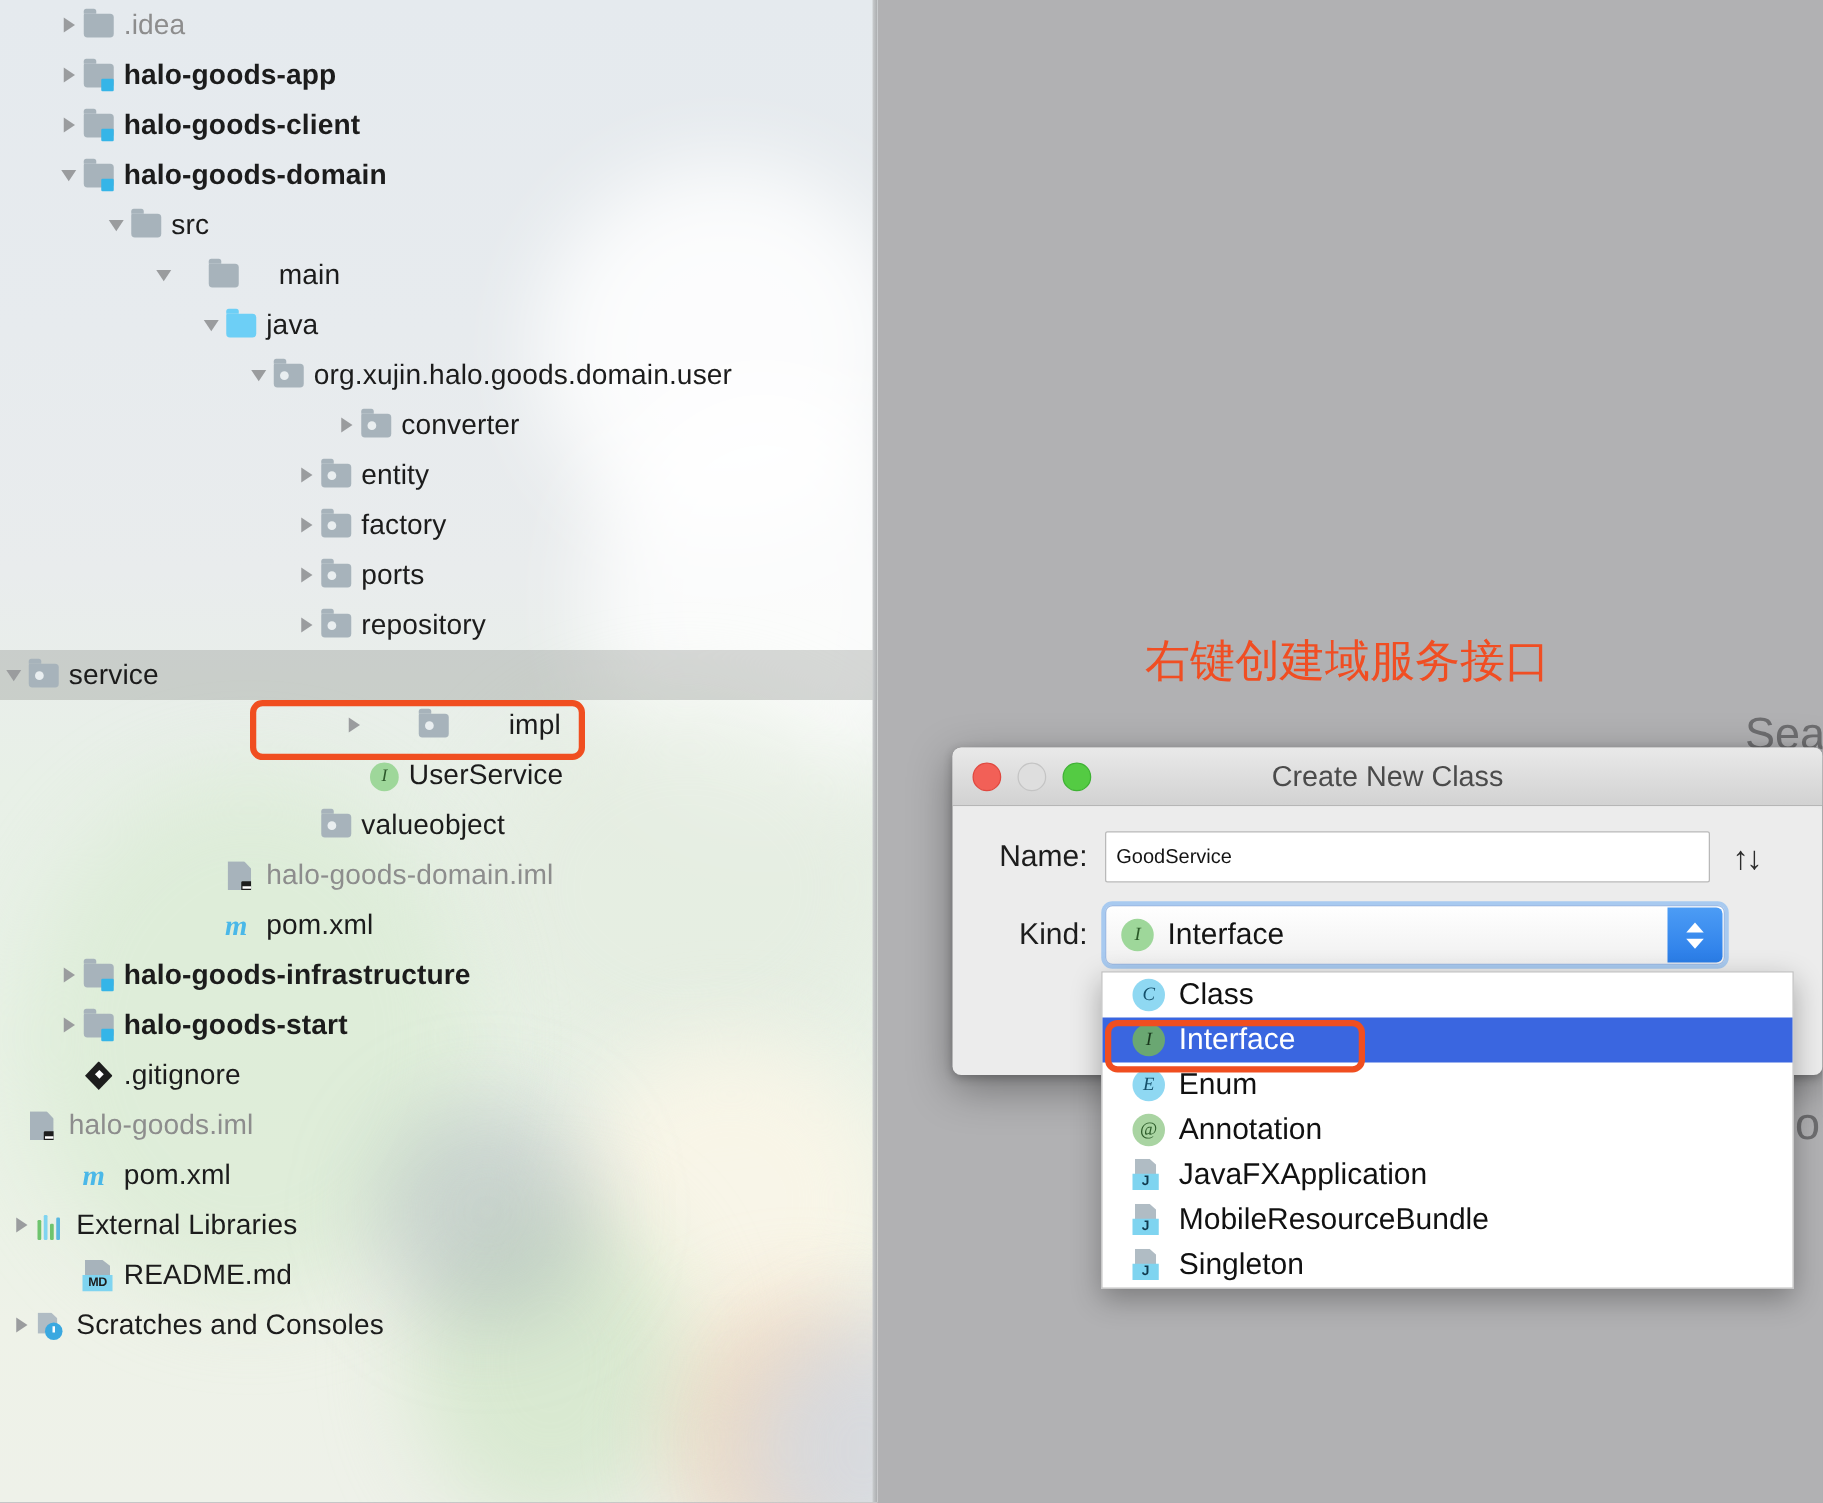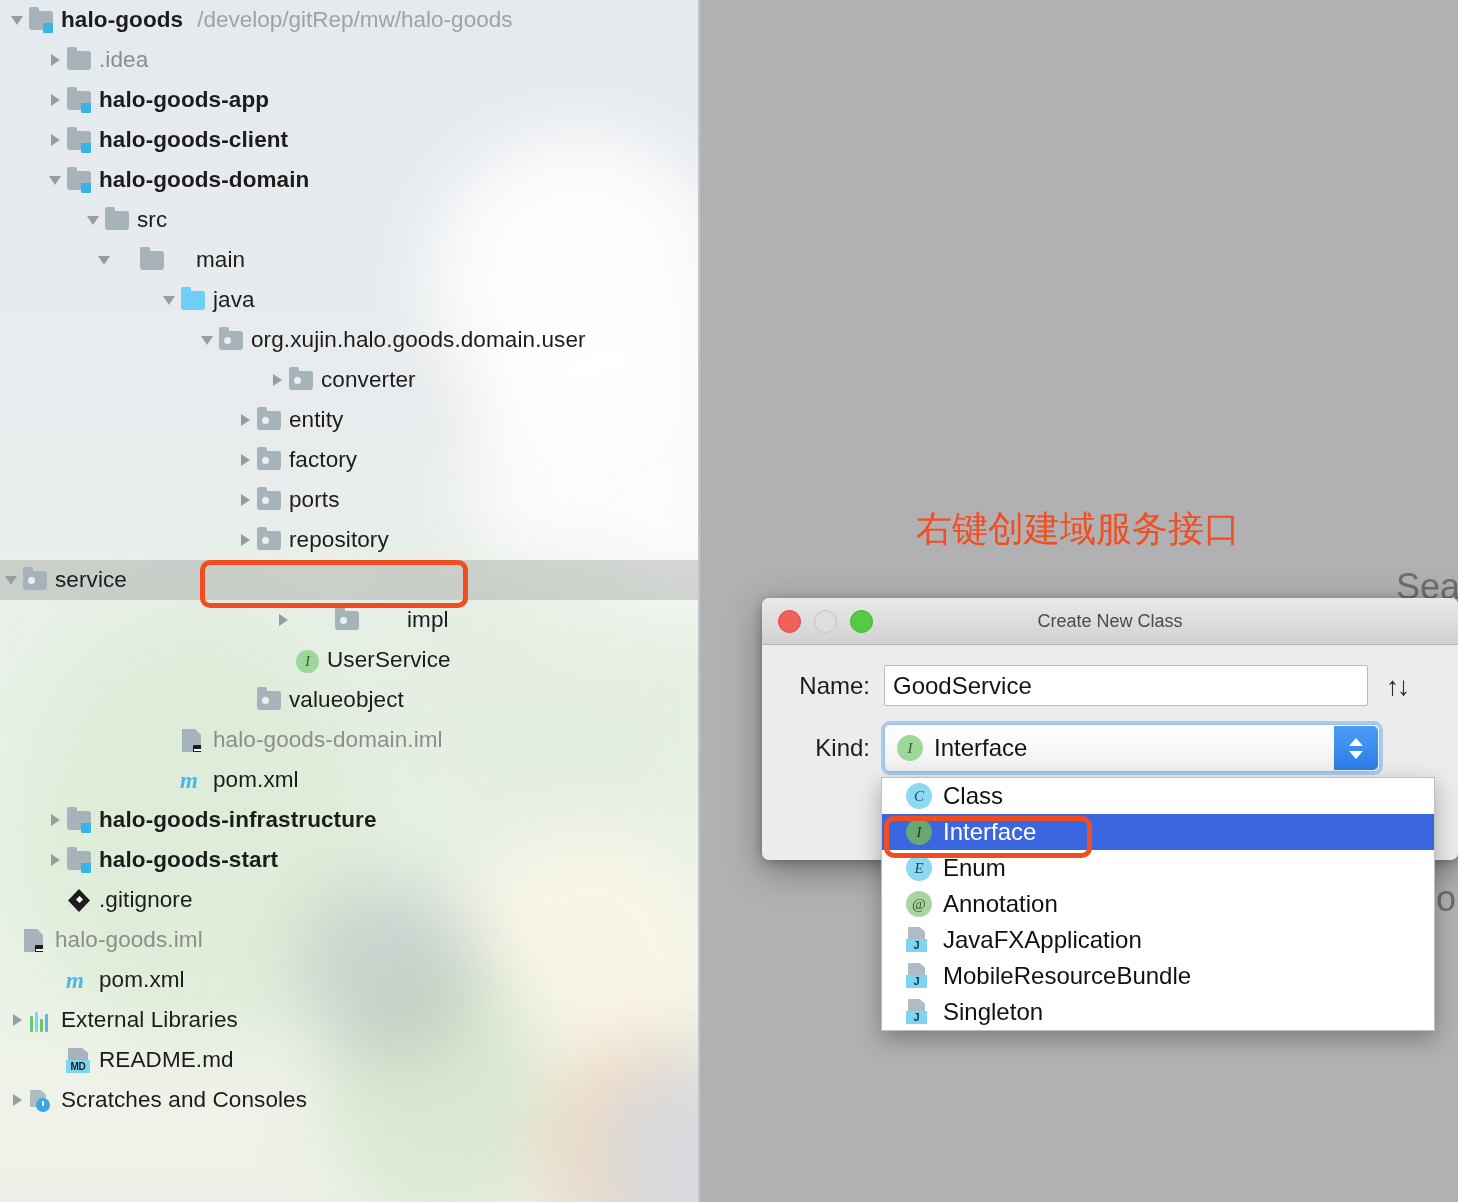--- a/index.html
+++ b/index.html
@@ -114,29 +114,29 @@
     background:linear-gradient(180deg,#e9e9e9,#d2d2d2);
     border-bottom:1px solid #b6b6b6;
     display:flex;align-items:center;position:relative;
   }
   .lights{position:absolute;left:16px;top:0;height:46px;display:flex;align-items:center;gap:13px;}
   .light{width:21px;height:21px;border-radius:50%;}
   .light.red{background:#f26057;border:1px solid #e0483f;}
   .light.amber{background:#dedede;border:1px solid #c4c4c4;}
   .light.green{background:#54cb43;border:1px solid #3eb233;}
   #dialog-title{
-    flex:1;text-align:center;font-size:18px;color:#4b4b4b;
+    flex:1;text-align:center;font-size:23px;color:#4b4b4b;
   }
   #dialog-body{padding:20px 0 0 0;position:relative;height:216px;}
   .field-row{display:flex;align-items:center;margin:0 0 18px 0;}
   .field-label{width:108px;text-align:right;font-size:24px;color:#1d1d1d;padding-right:14px;}
   #name-input{
     width:484px;height:41px;box-sizing:border-box;
     background:#fff;border:1px solid #b9b9b9;border-radius:2px;
-    font-size:24px;color:#141414;padding:0 8px;line-height:39px;
+    font-size:16px;color:#141414;padding:0 8px;line-height:39px;
   }
   #swap-icon{margin-left:18px;font-size:26px;color:#2c2c2c;line-height:1;letter-spacing:-2px;}
   #kind-combo{
     position:relative;width:496px;height:48px;box-sizing:border-box;
     border-radius:6px;background:linear-gradient(180deg,#ffffff,#f0f0f0);
     border:1px solid #9fbde6;
     box-shadow:0 0 0 3px #a8caf0;
   }
   #kind-combo .sel{
     display:flex;align-items:center;height:46px;padding-left:12px;font-size:24px;color:#141414;
@@ -188,30 +188,20 @@
     <div class="bg-blob" style="left:380px;top:560px;width:340px;height:300px;background:rgba(228,236,224,0.75);"></div>
     <div class="bg-blob" style="left:455px;top:830px;width:260px;height:260px;background:rgba(250,246,232,0.85);"></div>
     <div class="bg-blob" style="left:330px;top:960px;width:220px;height:260px;background:rgba(208,230,200,0.7);"></div>
     <div class="bg-blob" style="left:540px;top:1040px;width:200px;height:220px;background:rgba(236,198,168,0.55);"></div>
     <div class="bg-blob" style="left:20px;top:620px;width:360px;height:420px;background:rgba(214,234,206,0.55);"></div>
     <div class="bg-blob" style="left:600px;top:1060px;width:180px;height:200px;background:rgba(198,216,240,0.55);"></div>
     <div class="bg-blob" style="left:300px;top:880px;width:180px;height:180px;background:rgba(150,160,172,0.35);"></div>
   </div>
 
   <div id="tree">
-      <div class="row" style="padding-left: 6px;">
-        <span class="twisty open">
-          <i></i>
-        </span>
-        <span class="ico">
-          <span class="f-module"></span>
-        </span>
-        <span class="label bold">halo-goods</span>
-        <span class="path">/develop/gitRep/mw/halo-goods</span>
-      </div>
       <div class="row" style="padding-left: 44px;">
         <span class="twisty closed">
           <i></i>
         </span>
         <span class="ico">
           <span class="f-plain"></span>
         </span>
         <span class="label grey">.idea</span>
       </div>
       <div class="row" style="padding-left: 44px;">
@@ -243,21 +233,21 @@
       </div>
       <div class="row" style="padding-left: 82px;">
         <span class="twisty open">
           <i></i>
         </span>
         <span class="ico">
           <span class="f-plain"></span>
         </span>
         <span class="label">src</span>
       </div>
-      <div class="row" style="padding-left: 93px; gap: 24px;">
+      <div class="row" style="padding-left: 120px; gap: 24px;">
         <span class="twisty open">
           <i></i>
         </span>
         <span class="ico">
           <span class="f-plain"></span>
         </span>
         <span class="label">main</span>
       </div>
       <div class="row" style="padding-left: 158px;">
         <span class="twisty open">

